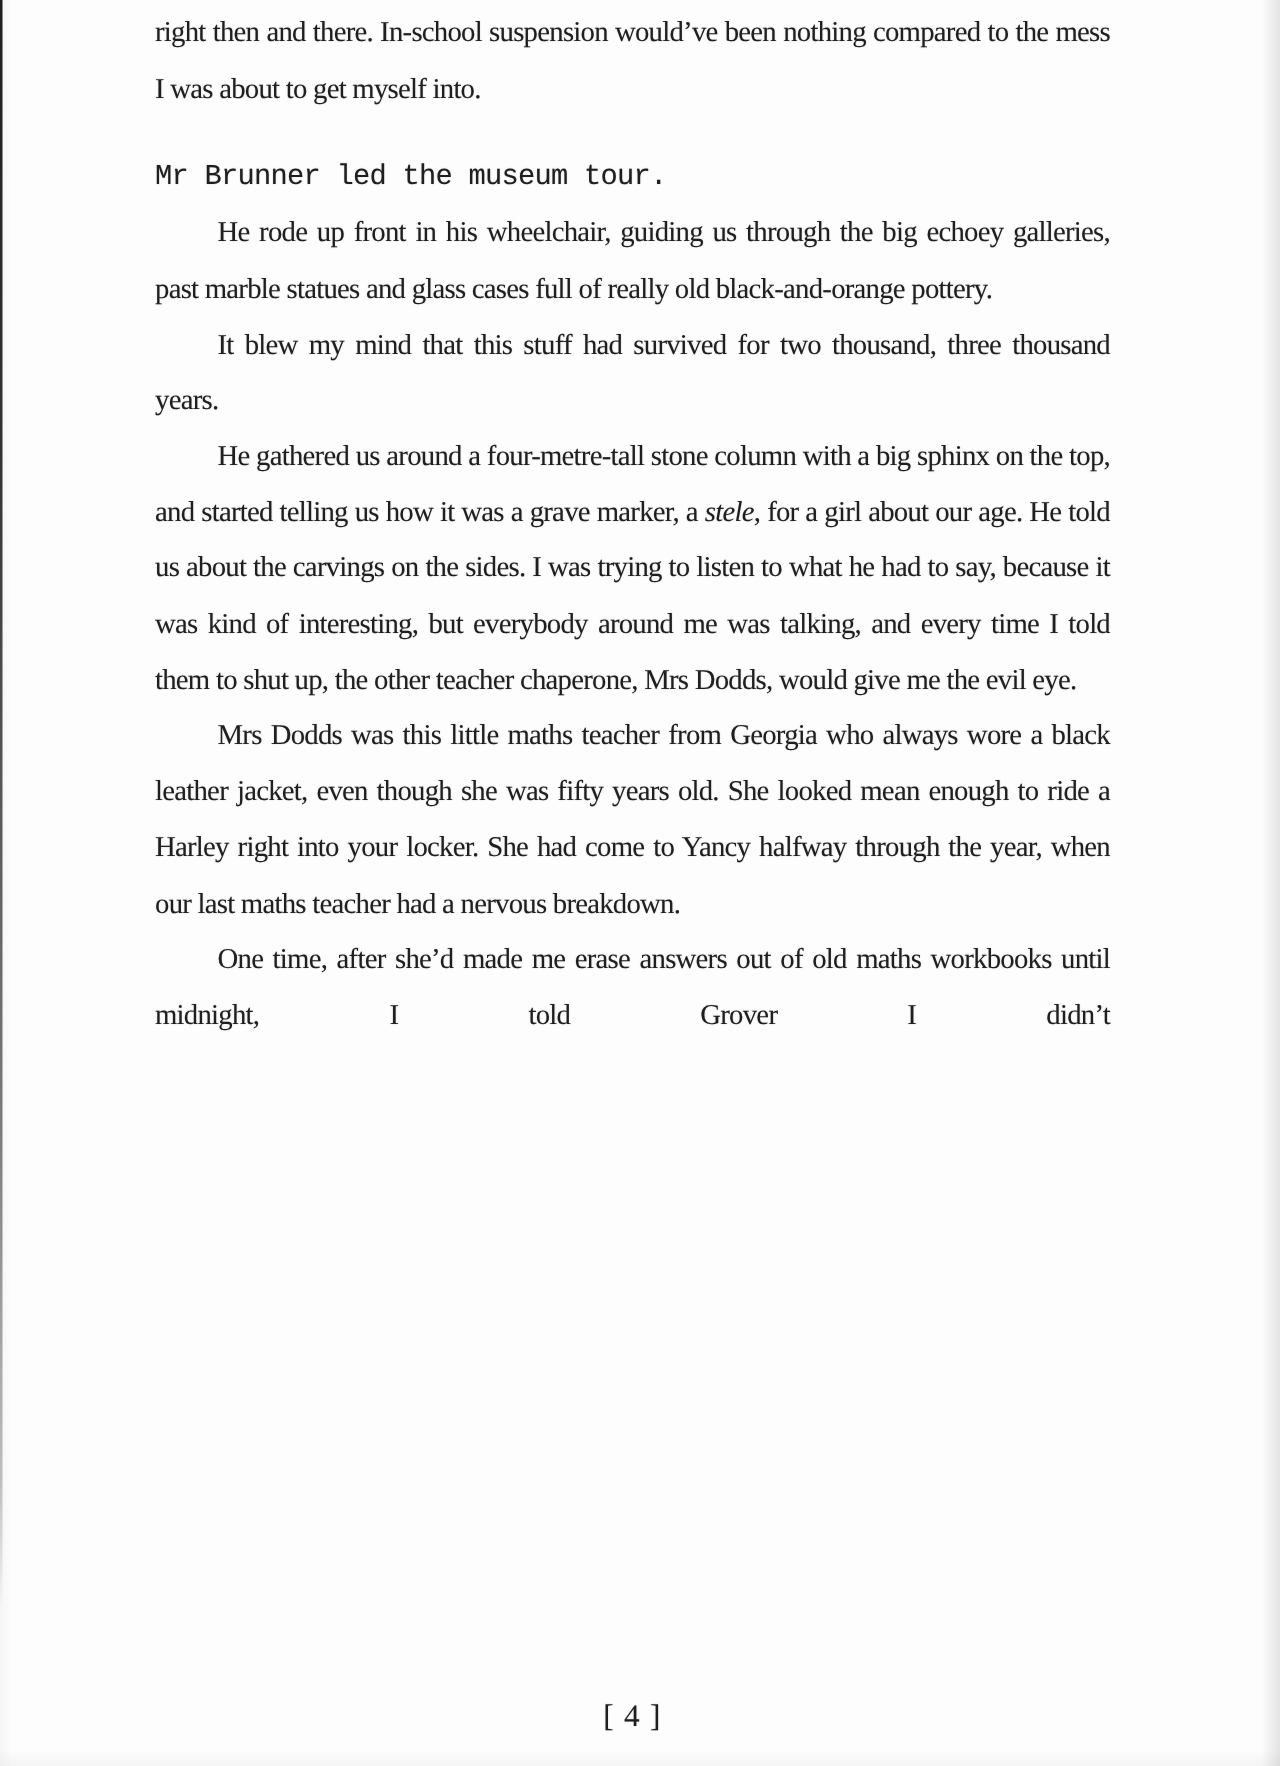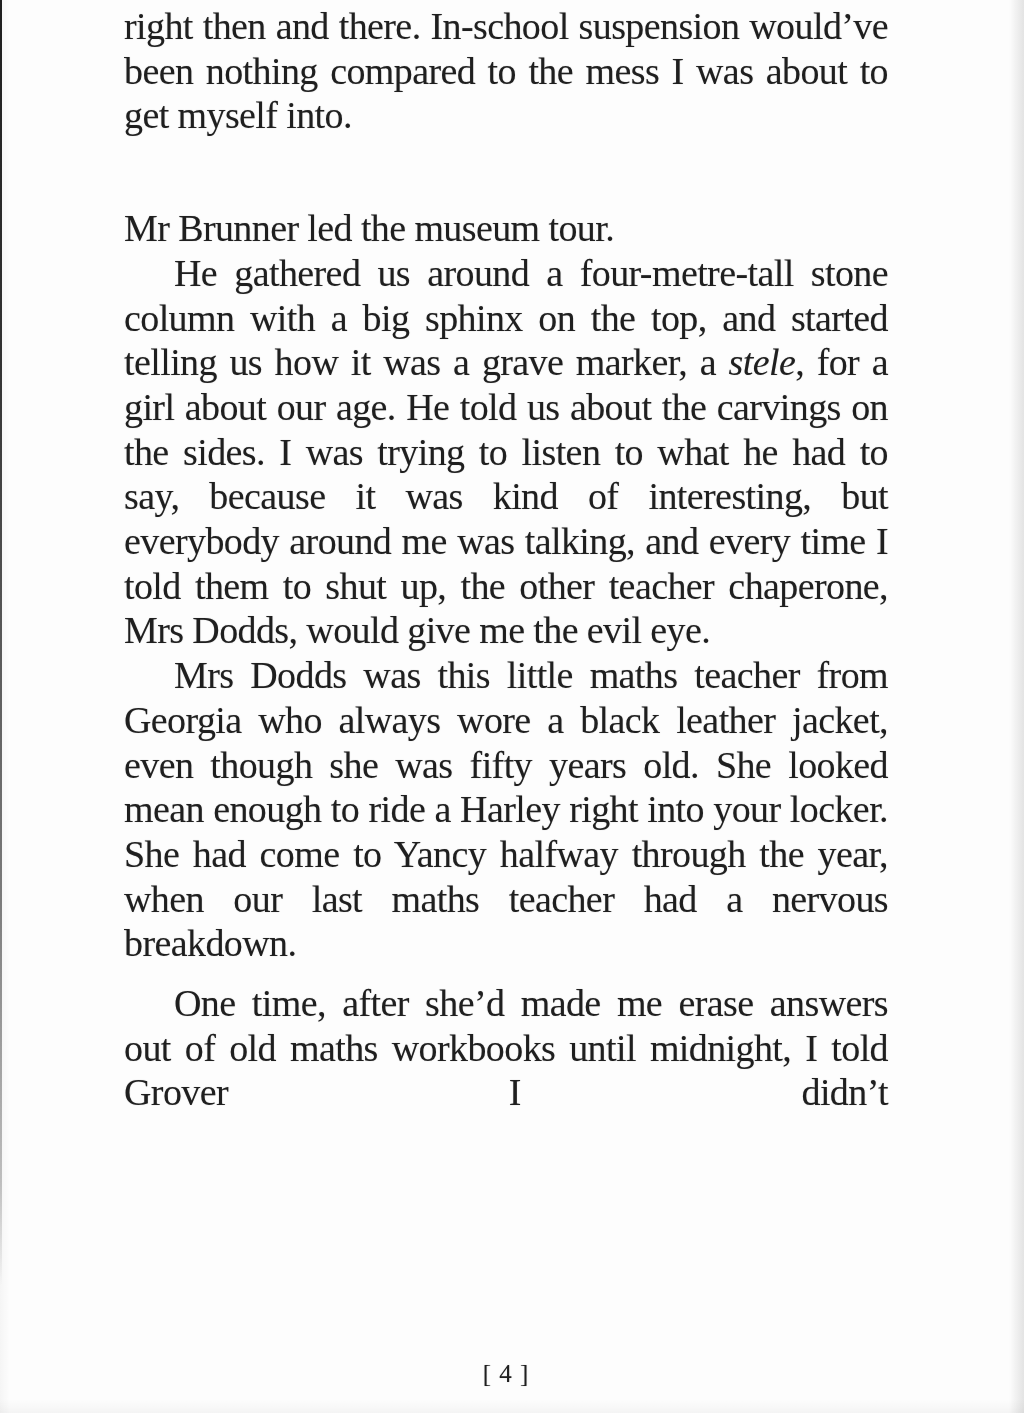--- a/index.html
+++ b/index.html
@@ -42,39 +42,39 @@
     top: 0;
     width: 14px;
     height: 100%;
     background: linear-gradient(90deg, rgba(0,0,0,0.0) 0%, rgba(0,0,0,0.05) 100%);
   }
   .text-block {
     position: absolute;
     left: 124px;
     top: 4px;
     width: 764px;
-    font-size: 38px;
+    font-size: 23px;
     line-height: 44.7px;
     letter-spacing: -0.6px;
     text-align: justify;
     text-shadow: 0 0 1px rgba(40,40,40,0.35);
   }
   .text-block p {
     margin: 0;
     padding: 0;
   }
   .text-block p.indent {
     text-indent: 50px;
   }
   .text-block p.gap {
-    margin-top: 68px;
+    margin-top: 26px;
+    font-family: Liberation Mono, monospace;
   }
   .text-block p.justify-last {
     text-align-last: justify;
-    margin-top: 15px;
   }
   .text-block em {
   }
   .folio {
     position: absolute;
     left: 124px;
     top: 1360px;
     width: 764px;
     text-align: center;
     font-size: 25px;
@@ -84,18 +84,20 @@
 </style>
 </head>
 <body style="background: rgb(253, 253, 253);">
 
 <div class="page">
   <div class="left-edge"></div>
   <div class="right-edge"></div>
   <main class="text-block" style="color: rgb(31, 31, 31);">
       <p>right then and there. In-school suspension would’ve been nothing compared to the mess I was about to get myself into.</p>
       <p class="gap">Mr Brunner led the museum tour.</p>
+      <p class="indent">He rode up front in his wheelchair, guiding us through the big echoey galleries, past marble statues and glass cases full of really old black-and-orange pottery.</p>
+      <p class="indent">It blew my mind that this stuff had survived for two thousand, three thousand years.</p>
       <p class="indent">He gathered us around a four-metre-tall stone column with a big sphinx on the top, and started telling us how it was a grave marker, a <em>stele</em>, for a girl about our age. He told us about the carvings on the sides. I was trying to listen to what he had to say, because it was kind of interesting, but everybody around me was talking, and every time I told them to shut up, the other teacher chaperone, Mrs Dodds, would give me the evil eye.</p>
       <p class="indent">Mrs Dodds was this little maths teacher from Georgia who always wore a black leather jacket, even though she was fifty years old. She looked mean enough to ride a Harley right into your locker. She had come to Yancy halfway through the year, when our last maths teacher had a nervous breakdown.</p>
       <p class="indent justify-last">One time, after she’d made me erase answers out of old maths workbooks until midnight, I told Grover I didn’t</p>
     </main>
   <div class="folio" style="color: rgb(31, 31, 31);">[ 4 ]</div>
 </div>
 
 </body></html>

